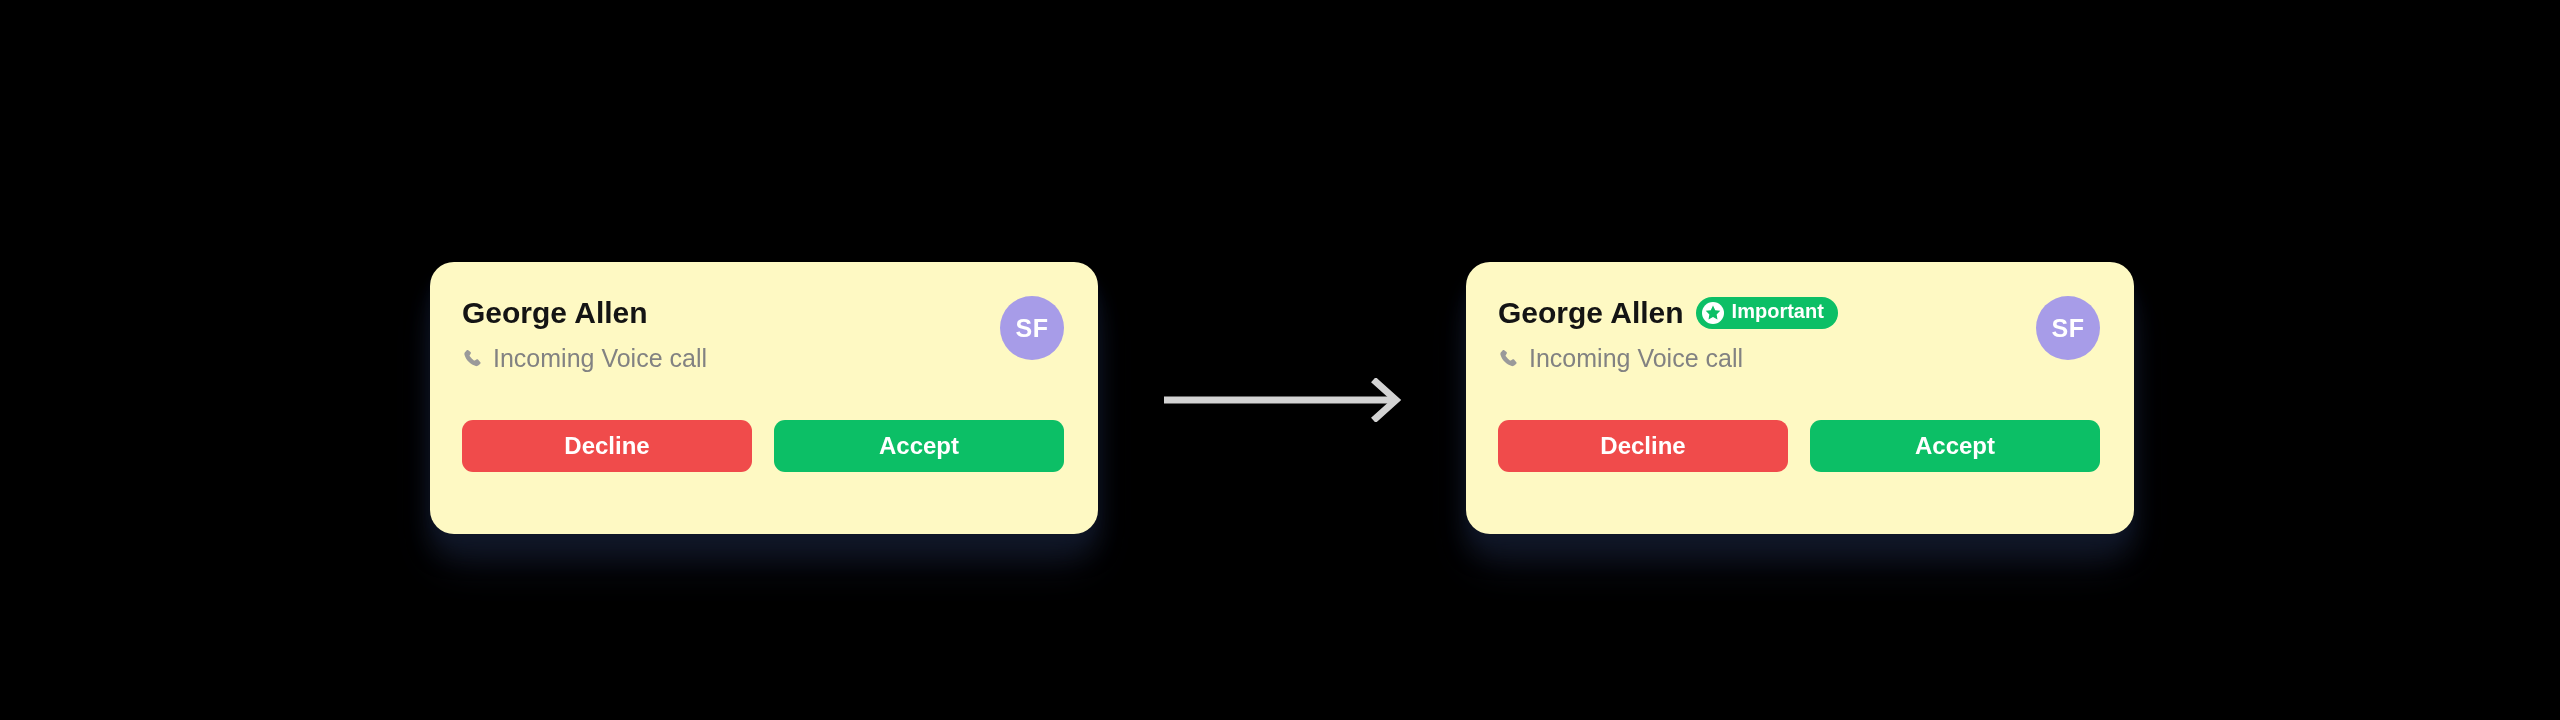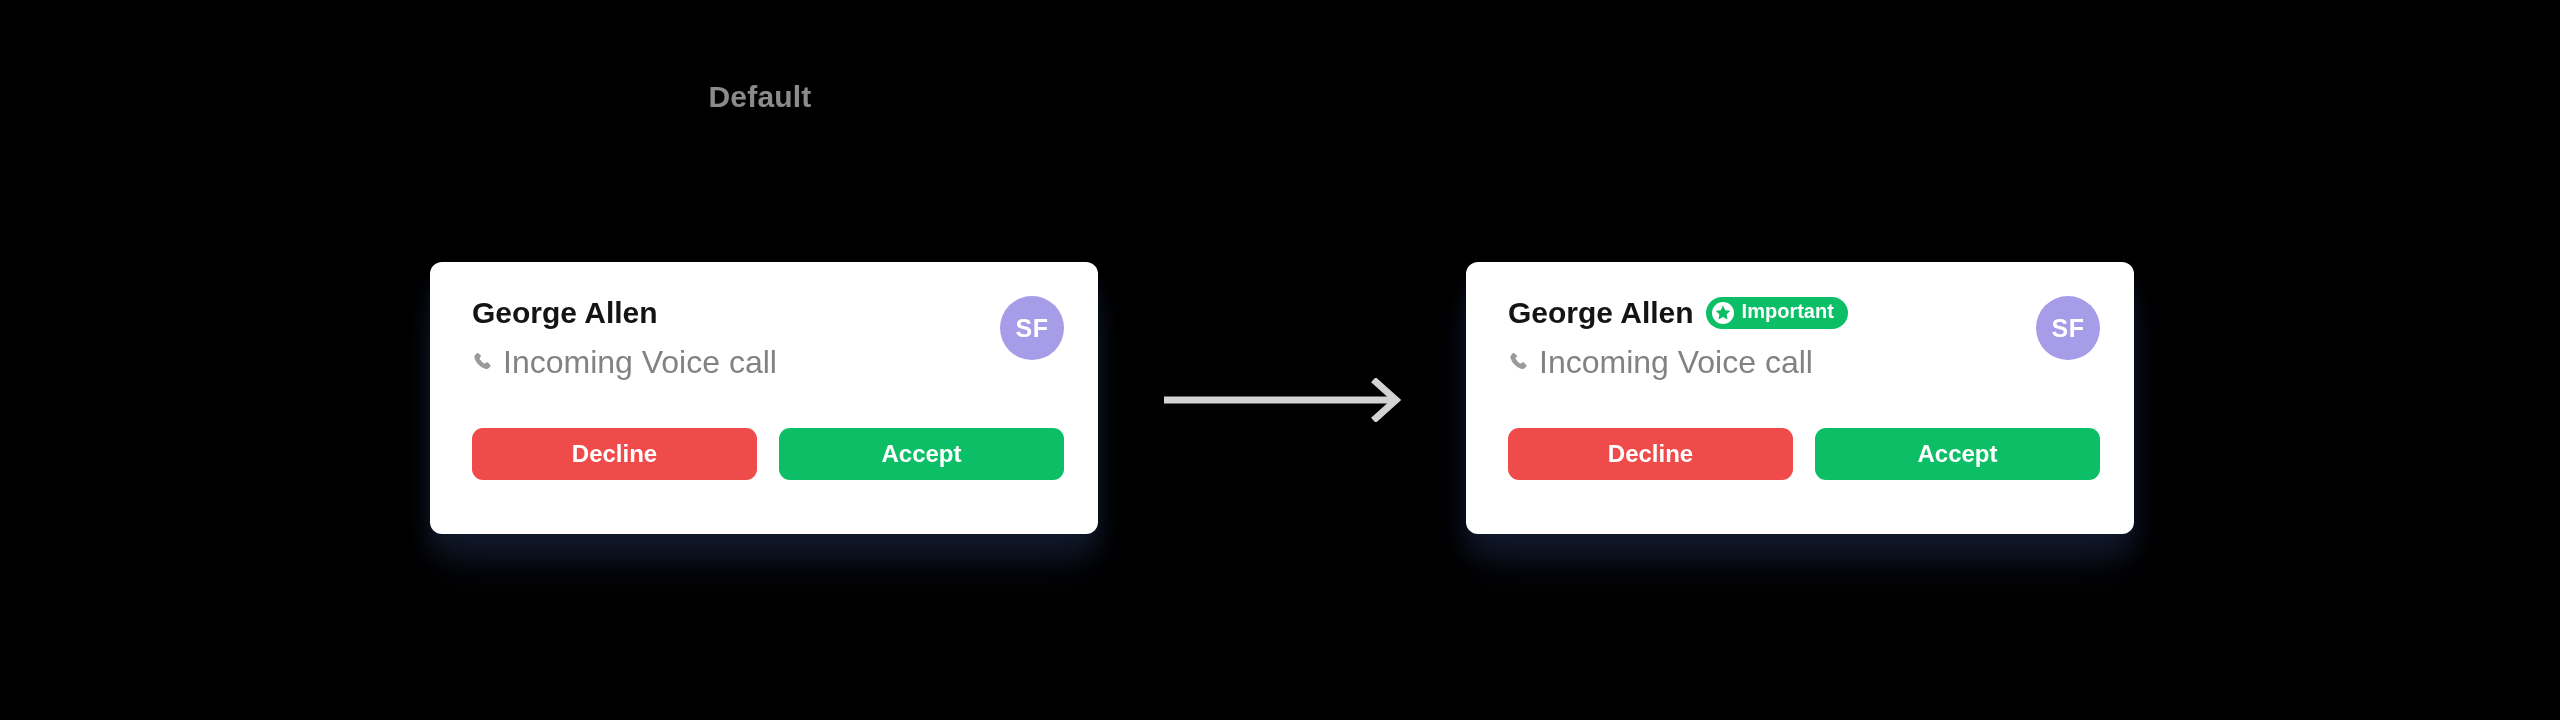--- a/index.html
+++ b/index.html
@@ -42,27 +42,27 @@
     top: 262px;
     width: 668px;
     height: 272px;
   }
   .card-wrap.left  { left: 430px; }
   .card-wrap.right { left: 1466px; }
 
   .card {
     position: absolute;
     inset: 0;
-    background: #ffffff;
-    border-radius: 12px;
+    background: #fef9c3;
+    border-radius: 24px;
     box-shadow:
       0 20px 26px -4px rgba(16, 24, 40, 0.92),
       0 34px 44px -8px rgba(23, 28, 48, 0.80),
       0 8px 16px -2px rgba(10, 14, 30, 0.70);
-    padding: 30px 34px 0 42px;
+    padding: 30px 34px 0 32px;
     box-sizing: border-box;
     overflow: hidden;
   }
 
   
   .card-head {
     display: flex;
     align-items: flex-start;
     justify-content: space-between;
     height: 112px;
@@ -118,21 +118,21 @@
     gap: 9px;
     margin-top: 14px;
   }
   .phone-icon {
     width: 22px;
     height: 22px;
     flex: 0 0 22px;
     display: block;
   }
   .sub-text {
-    font-size: 32px;
+    font-size: 25px;
     color: #828282;
     line-height: 1;
     white-space: nowrap;
   }
 
   
   .avatar {
     width: 64px;
     height: 64px;
     border-radius: 50%;
@@ -148,21 +148,21 @@
     font-weight: bold;
     color: #ffffff;
     letter-spacing: 0.5px;
     line-height: 1;
   }
 
   
   .actions {
     display: flex;
     gap: 22px;
-    margin-top: 24px;
+    margin-top: 16px;
   }
   .btn {
     flex: 1 1 0;
     height: 52px;
     border: none;
     border-radius: 11px;
     font-family: "Liberation Sans", sans-serif;
     font-size: 24px;
     font-weight: bold;
     color: #ffffff;
@@ -183,21 +183,20 @@
     top: 378px;
     width: 248px;
     height: 44px;
   }
 </style>
 </head>
 <body>
 
 <div class="stage">
 
-  <div class="col-title left">Default</div>
 
 
   <div class="card-wrap left">
     <div class="card">
 
       <div class="card-head">
         <div class="head-text">
 
           <div class="name-row">
             <span class="caller-name">George Allen</span>

